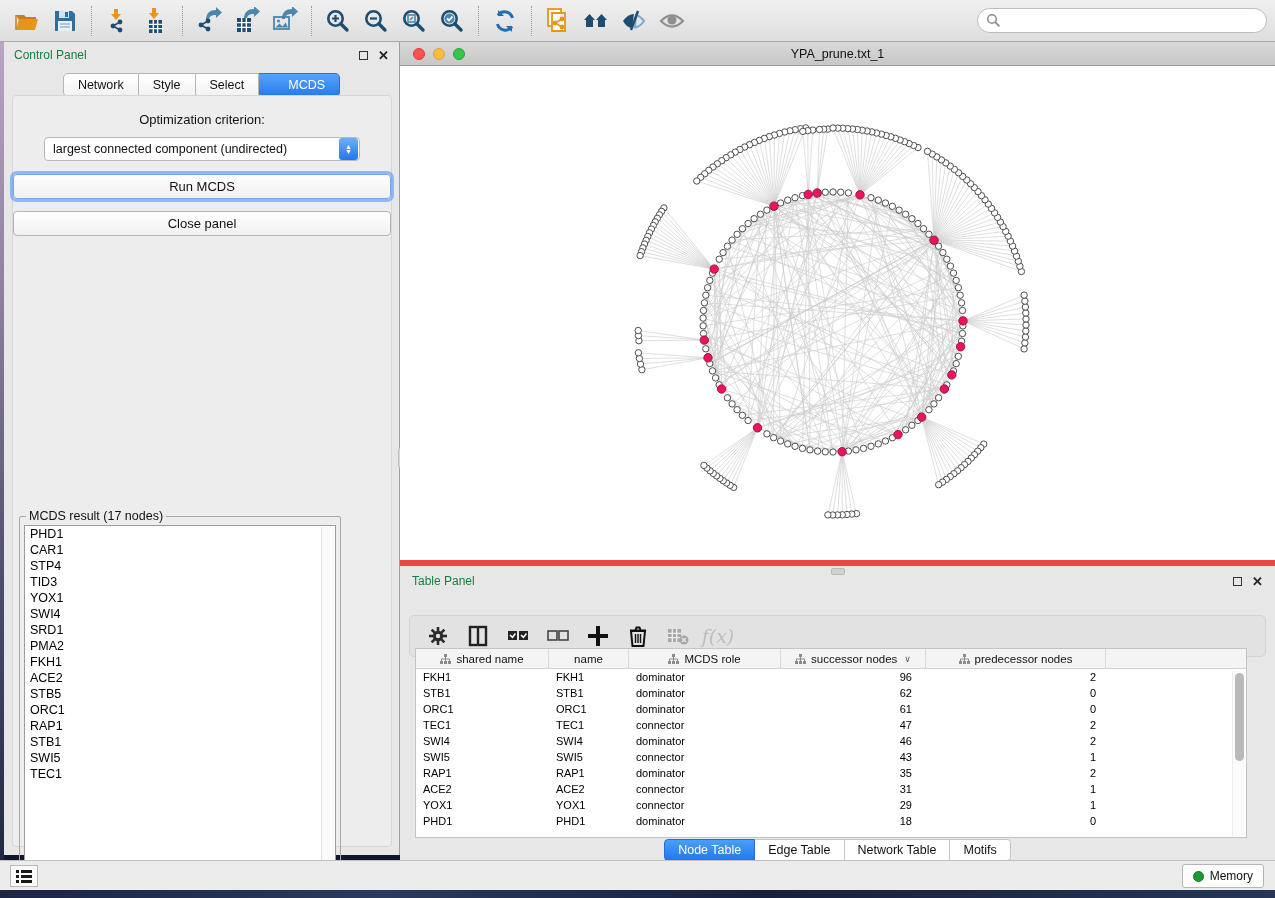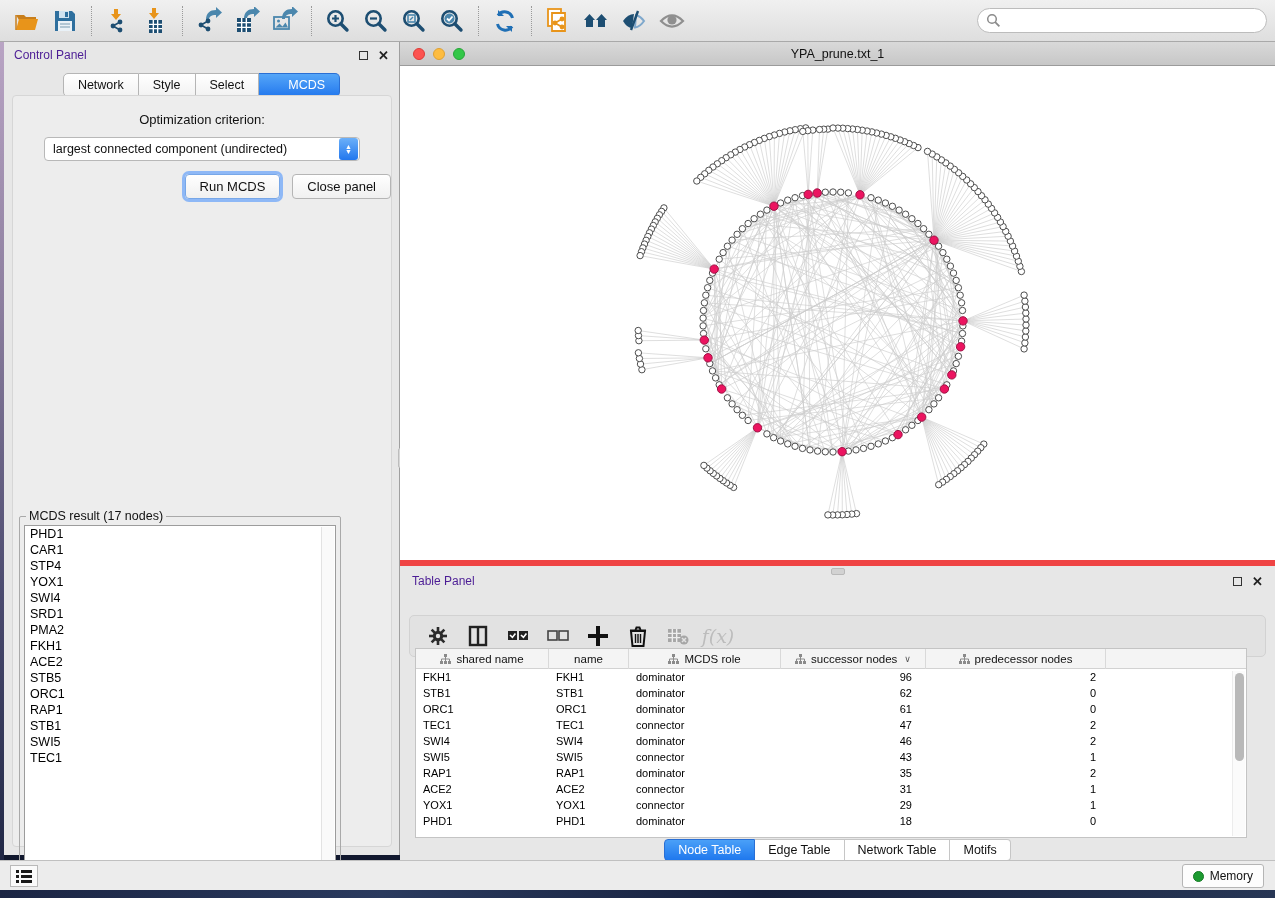--- a/index.html
+++ b/index.html
@@ -21,21 +21,21 @@
   .tb-sep { width:1px; height:30px; margin:0 7px; border-left:1px dotted #9a9a9a; }
   .tb-search { margin-left:auto; width:290px; height:25px; background:#fff; border:1px solid #bcbcbc;
     border-radius:13px; display:flex; align-items:center; padding:0 8px; }
   .tb-search input { border:none; outline:none; flex:1; font-size:12px; background:transparent;
     font-family:"Liberation Sans",sans-serif; }
 
   
   .control-panel { position:absolute; left:4px; top:42px; width:396px; height:813px;
     background:#e7e7e7; border-right:1px solid #9f9f9f; }
   .panel-head { height:26px; display:flex; align-items:center; padding:0 10px; }
-  .panel-title { font-size:12px; color:#4c1d95; }
+  .panel-title { font-size:12px; color:#15803d; }
   .panel-head-icons { margin-left:auto; display:flex; gap:10px; align-items:center; }
   .ph-float { width:9px; height:9px; border:1.5px solid #333; }
   .ph-close { font-size:13px; font-weight:bold; color:#222; line-height:9px; }
 
   .cp-tabs { position:absolute; left:0; top:31px; width:100%; display:flex; justify-content:center; }
   .cp-tab { font-size:12.5px; padding:4px 14px; background:linear-gradient(#ffffff,#f2f2f2);
     border:1px solid #b5b5b5; border-left-width:0; color:#111; cursor:default; }
   .cp-tab:first-child { border-left-width:1px; border-radius:5px 0 0 5px; }
   .cp-tab:last-child { border-radius:0 5px 5px 0;padding-left:29px; }
   .cp-tab.sel { background:linear-gradient(#55a6f8,#2479ee); color:#fff; border-color:#2a6fd4; }
@@ -43,21 +43,21 @@
   .cp-card { position:absolute; left:8px; top:53px; width:380px; height:752px;
     background:#ededed; border:1px solid #d6d6d6; border-radius:4px; }
   .opt-label { text-align:center; font-size:13px; color:#111; margin-top:16px; }
   .combo { margin:10px auto 0; width:316px; height:24px; background:#fff; border:1px solid #b8b8b8;
     border-radius:4px; display:flex; align-items:center; position:relative; }
   .combo-text { flex:1; font-size:12.5px; padding-left:8px; color:#111; white-space:nowrap; }
   .combo-arrows { width:19px; height:22px; margin-right:1px; border-radius:3px;
     background:linear-gradient(#6cb0f9,#2277ee); display:flex; flex-direction:column;
     align-items:center; justify-content:center; color:#fff; }
   .combo-arrows span { font-size:7px; line-height:5px; }
-  .btn-row { display:flex; justify-content:flex-end; gap:12px; margin-top:13px; }
+  .btn-row { display:flex; justify-content:center; gap:12px; margin-top:13px;flex-direction:column; }
   .push-btn { font-size:13px; color:#111; background:linear-gradient(#ffffff,#f0f0f0);
     border:1px solid #b5b5b5; border-radius:4px; padding:4px 14px;
     font-family:"Liberation Sans",sans-serif; cursor:default; }
   .push-btn.focused { box-shadow:0 0 0 3px rgba(90,155,250,.65); border-color:#77a7e8; }
 
   .mcds-fieldset { position:absolute; left:6px; top:413px; width:322px; height:371px;
     border:1px solid #a9a9a9; border-radius:2px; padding:0; }
   .mcds-fieldset legend { font-size:12.5px; color:#111; margin-left:6px; padding:0 3px; }
   .mcds-list { position:absolute; left:4px; top:2px; right:4px; bottom:4px; background:#fff;
     border:1px solid #9c9c9c; overflow:hidden; }
@@ -315,20 +315,21 @@
       <button class="push-btn focused">Run MCDS</button>
       <button class="push-btn">Close panel</button>
     </div>
     <fieldset class="mcds-fieldset">
       <legend>MCDS result (17 nodes)</legend>
       <div class="mcds-list">
         <div class="mcds-scroll"></div>
       <div class="mcds-item">PHD1</div>
           <div class="mcds-item">CAR1</div>
           <div class="mcds-item">STP4</div>
+          <div class="mcds-item">TID3</div>
           <div class="mcds-item">YOX1</div>
           <div class="mcds-item">SWI4</div>
           <div class="mcds-item">SRD1</div>
           <div class="mcds-item">PMA2</div>
           <div class="mcds-item">FKH1</div>
           <div class="mcds-item">ACE2</div>
           <div class="mcds-item">STB5</div>
           <div class="mcds-item">ORC1</div>
           <div class="mcds-item">RAP1</div>
           <div class="mcds-item">STB1</div>

